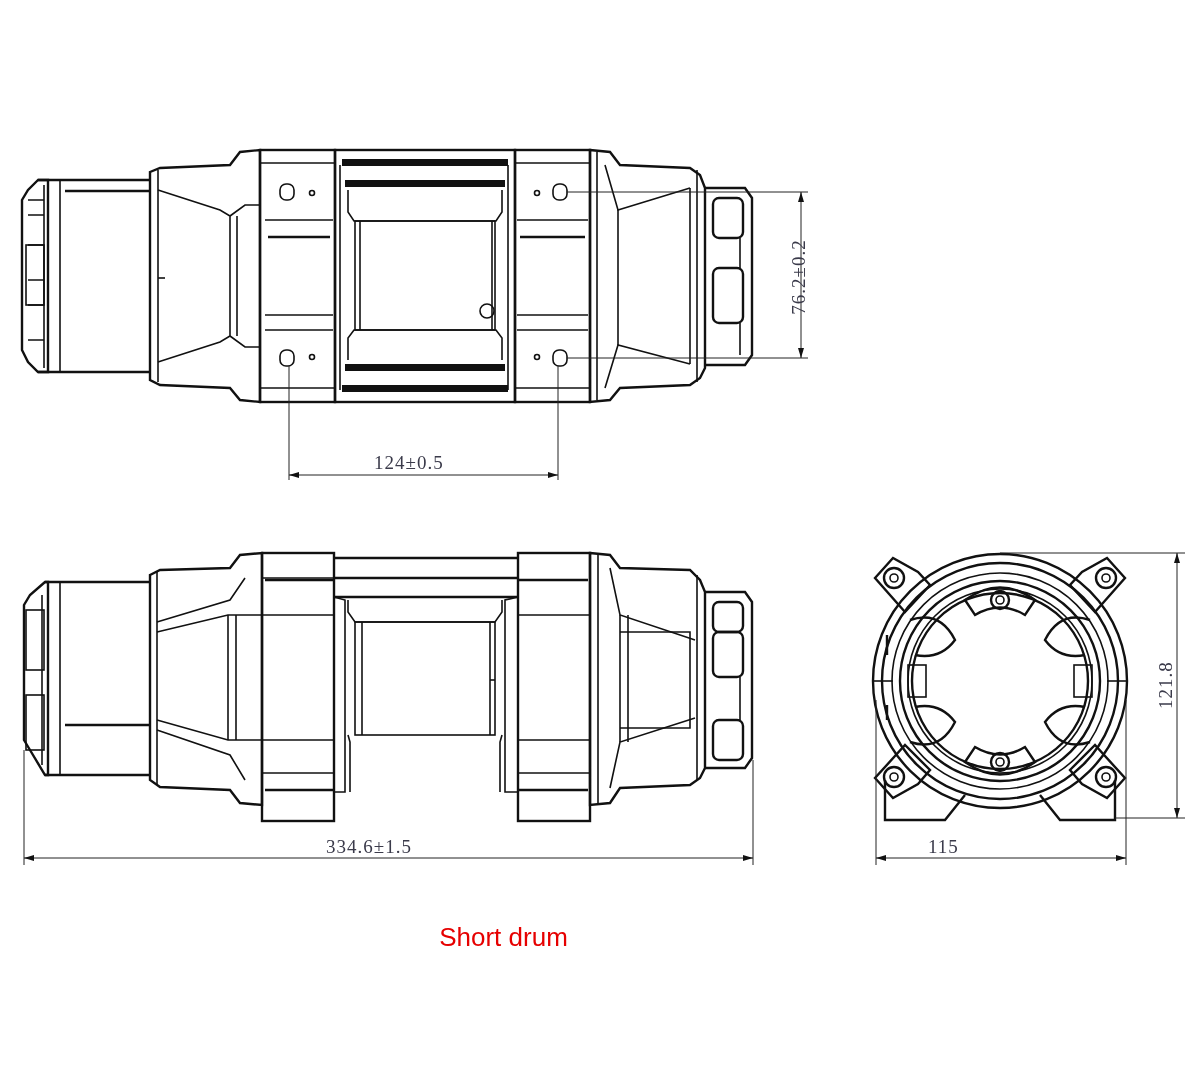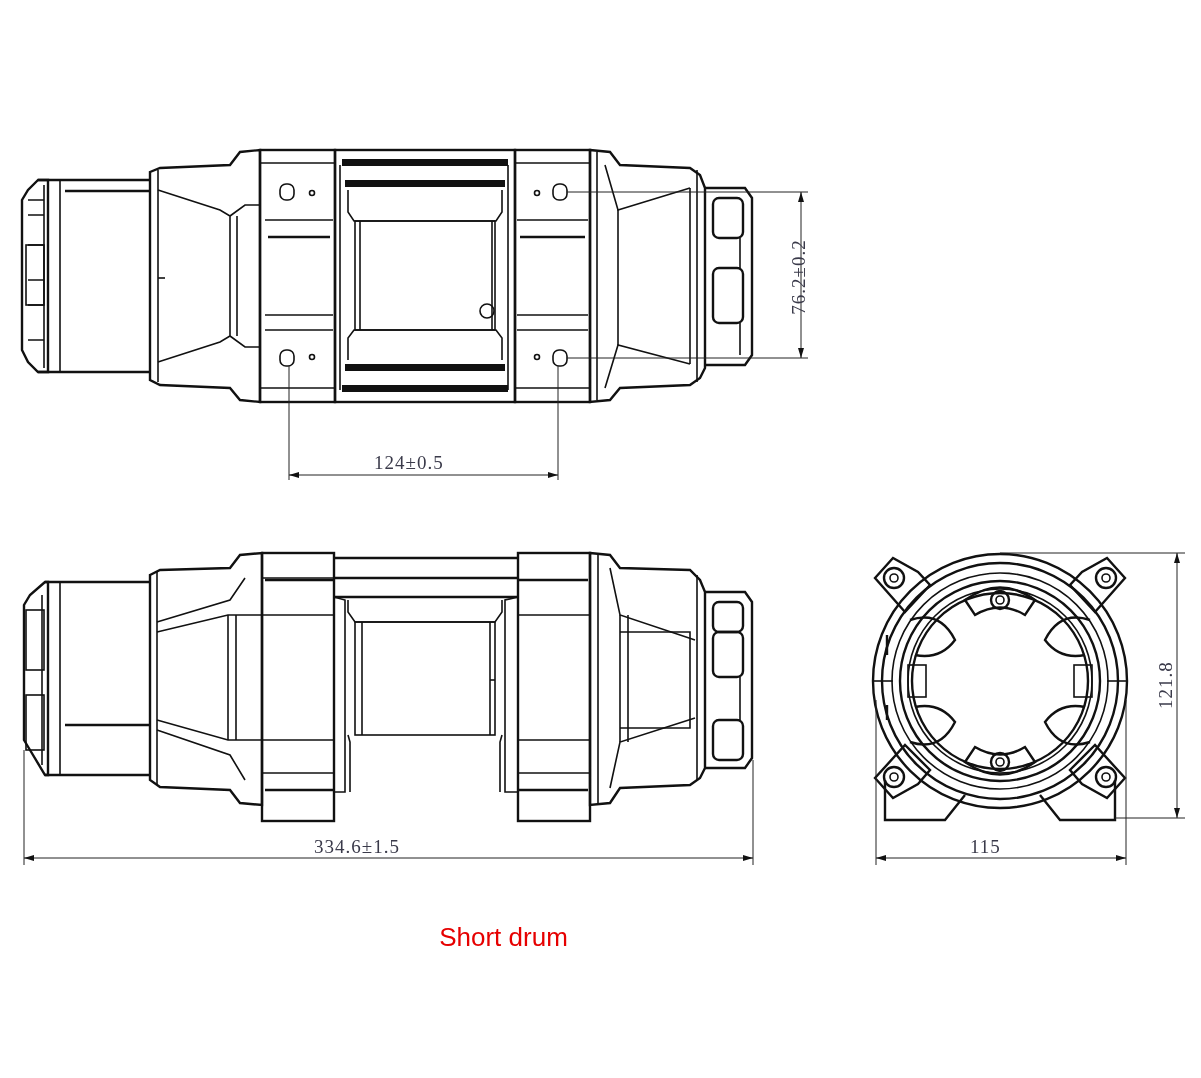--- a/index.html
+++ b/index.html
@@ -271,19 +271,19 @@
       <line class="thin" x1="1115" y1="818" x2="1185" y2="818"></line>
       <line class="thin" x1="1177" y1="553" x2="1177" y2="818"></line>
       <path class="fillb" d="M1177,553 L1174,563 L1180,563 Z"></path>
       <path class="fillb" d="M1177,818 L1174,808 L1180,808 Z"></path>
     </g>
   </g>
 </svg>
 
 <div class="dim-label" style="left:374px; top:452px;text-align:center;">124±0.5</div>
 <div class="dim-label dim-vert" style="left:744px; top:266px; width:110px; text-align:center;">76.2±0.2</div>
-<div class="dim-label" style="left:314px; top:836px;">334.6±1.5</div>
-<div class="dim-label" style="left:970px; top:836px;">115</div>
+<div class="dim-label" style="left:326px; top:836px;">334.6±1.5</div>
+<div class="dim-label" style="left:928px; top:836px;">115</div>
 <div class="dim-label dim-vert" style="left:1126px; top:674px; width:80px; text-align:center;">121.8</div>
 
 <div class="caption">Short drum</div>
 
 </div>
 
 </body></html>

